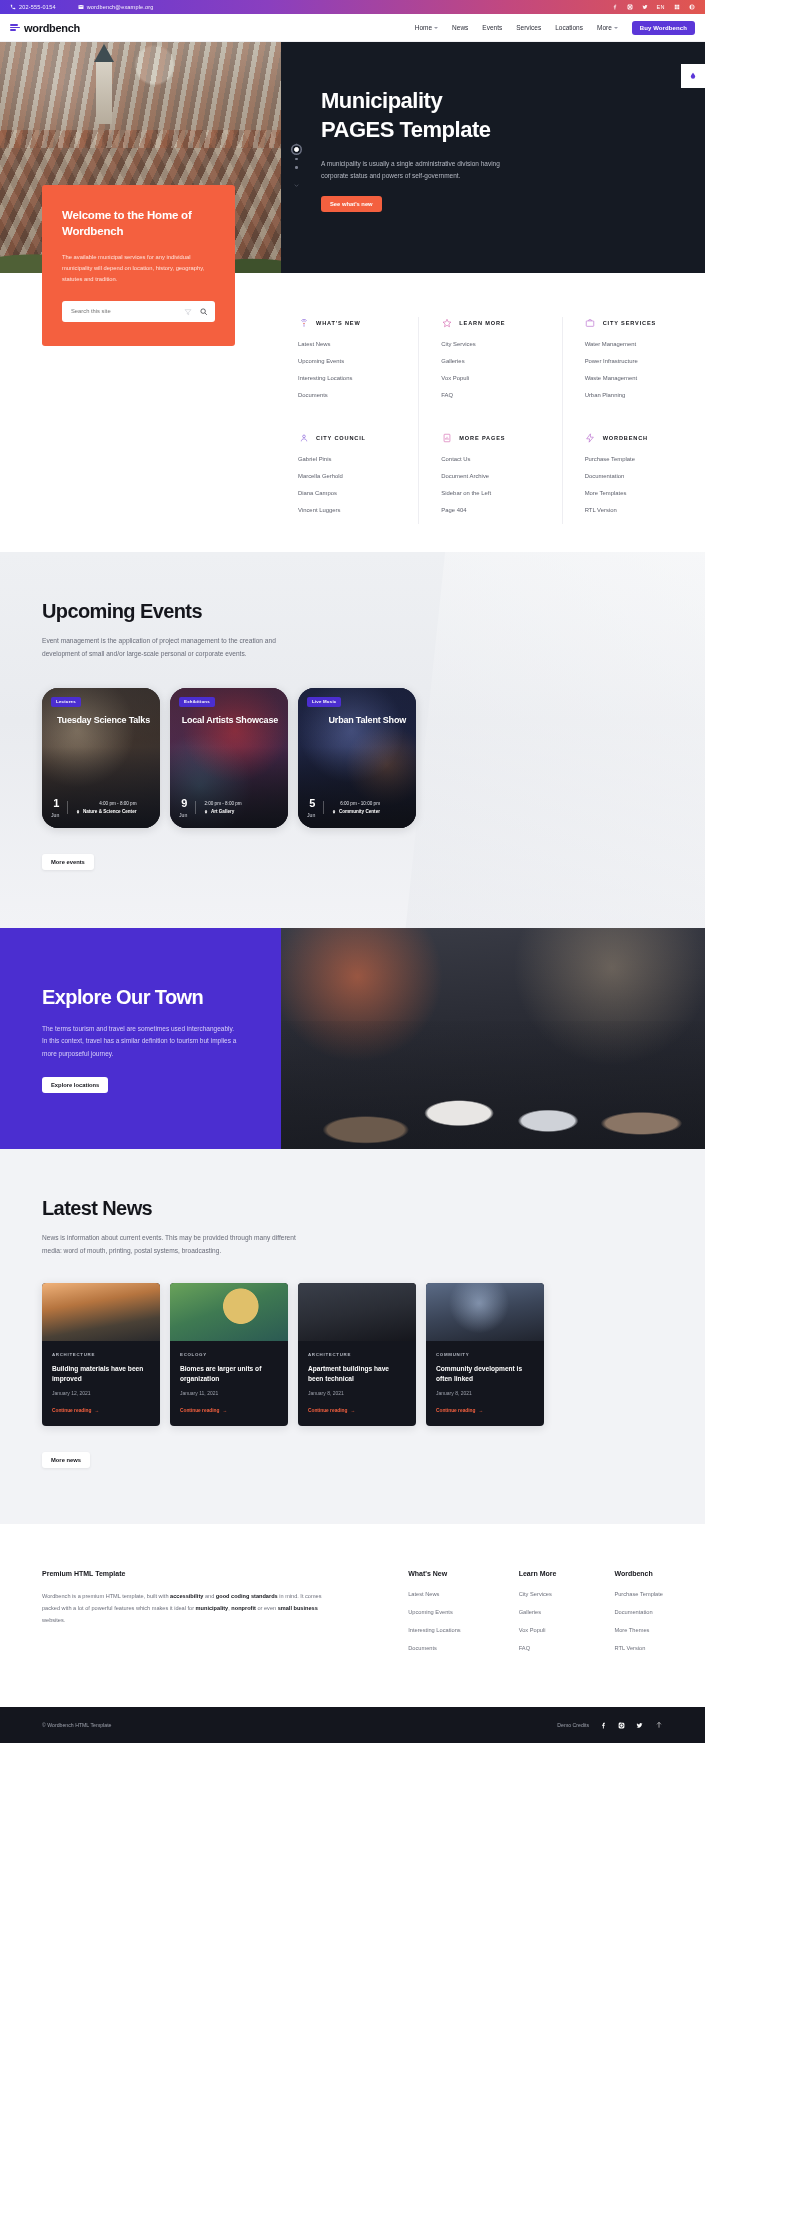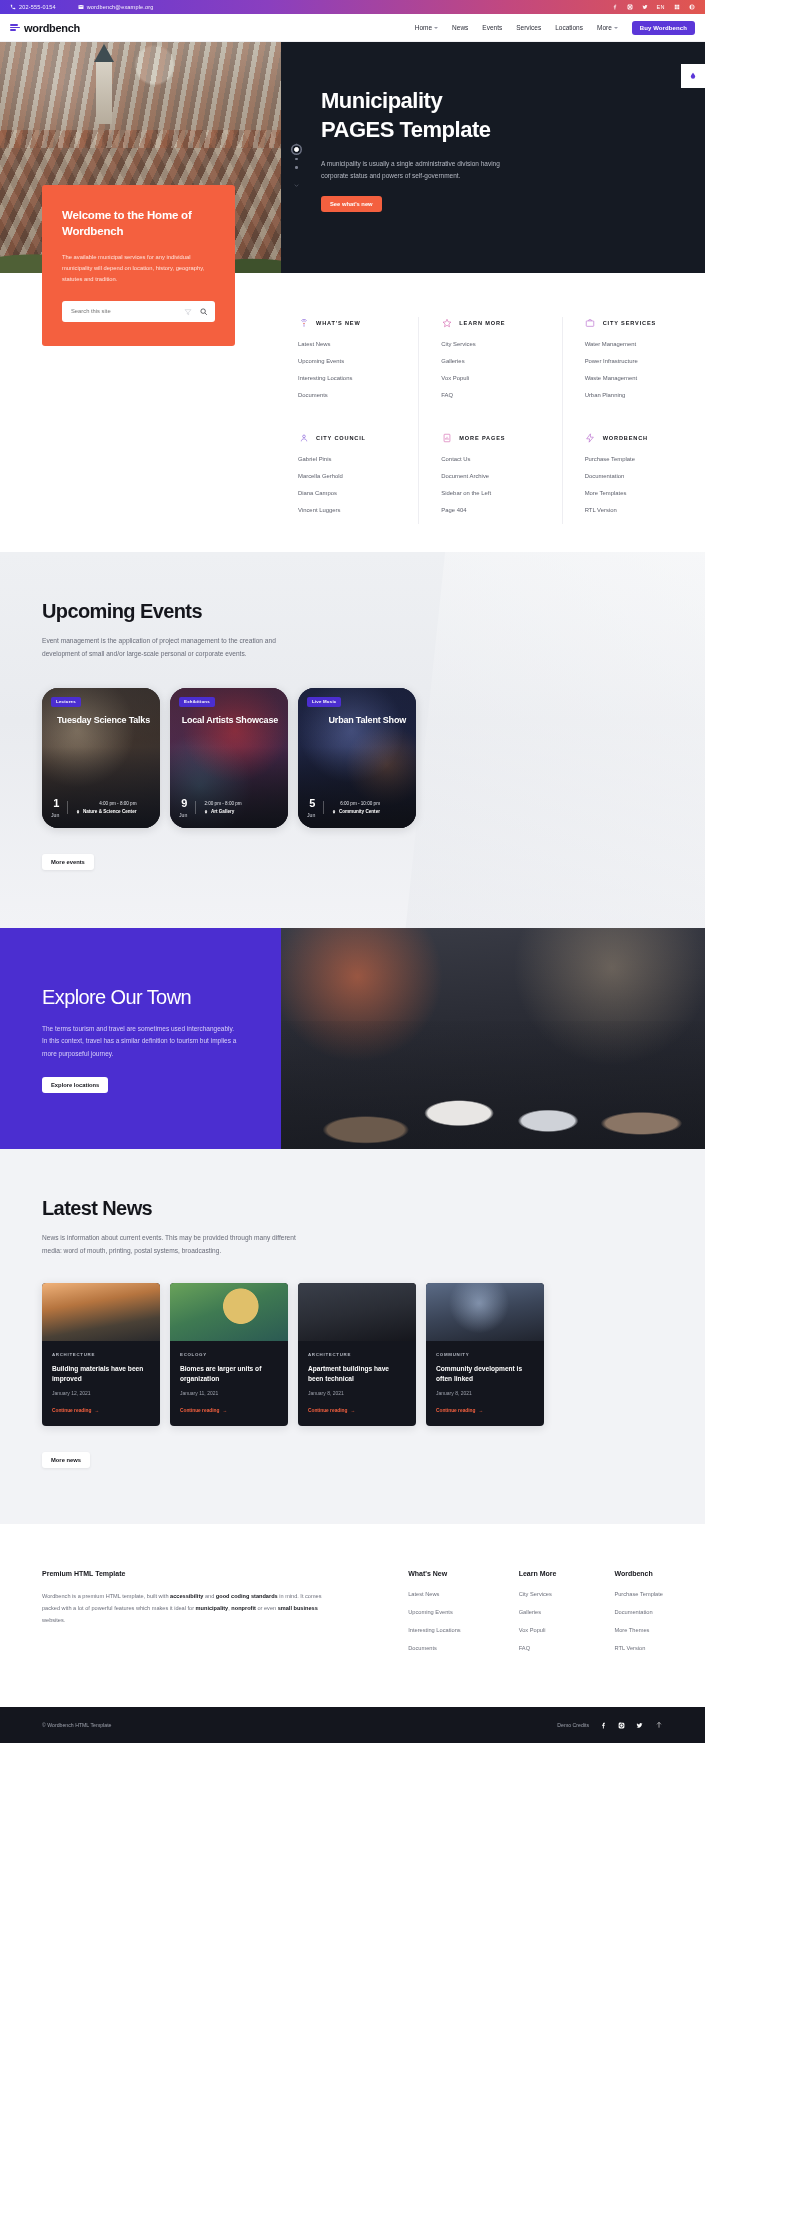--- a/index.html
+++ b/index.html
@@ -188,21 +188,21 @@
   .ev-meta .p svg { width:4px; height:4px; fill:#fff; }
   .ghost-btn {
     margin-top:26px; display:inline-block; background:#fff; color:#15161c;
     font-size:5.8px; font-weight:700; padding:5px 9px; border-radius:3px;
     border:0; cursor:pointer; position:relative; box-shadow:0 1px 3px rgba(0,0,0,.07);
   }
 
   
   .explore { display:flex; height:221px; }
   .explore-left { width:281px; background:#4b2ed0; padding:58px 0 0 42px; color:#fff; }
-  .explore-left h2 { font-size:20px; font-weight:400; letter-spacing:-.6px; }
+  .explore-left h2 { font-size:20px; font-weight:700; letter-spacing:-.6px; }
   .explore-left p { margin-top:14px; font-size:6.5px; line-height:1.95; color:#d9d2f8; max-width:195px; }
   .explore-cta {
     margin-top:16px; display:inline-block; background:#fff; color:#15161c;
     font-size:5.8px; font-weight:700; padding:5px 9px; border-radius:3px; border:0; cursor:pointer;
   }
   .explore-right { flex:1; position:relative; overflow:hidden; background:#24262e; }
   .explore-right .ph {
     position:absolute; inset:0;
     background:
       radial-gradient(circle at 18% 22%, rgba(255,120,70,.5), transparent 22%),

